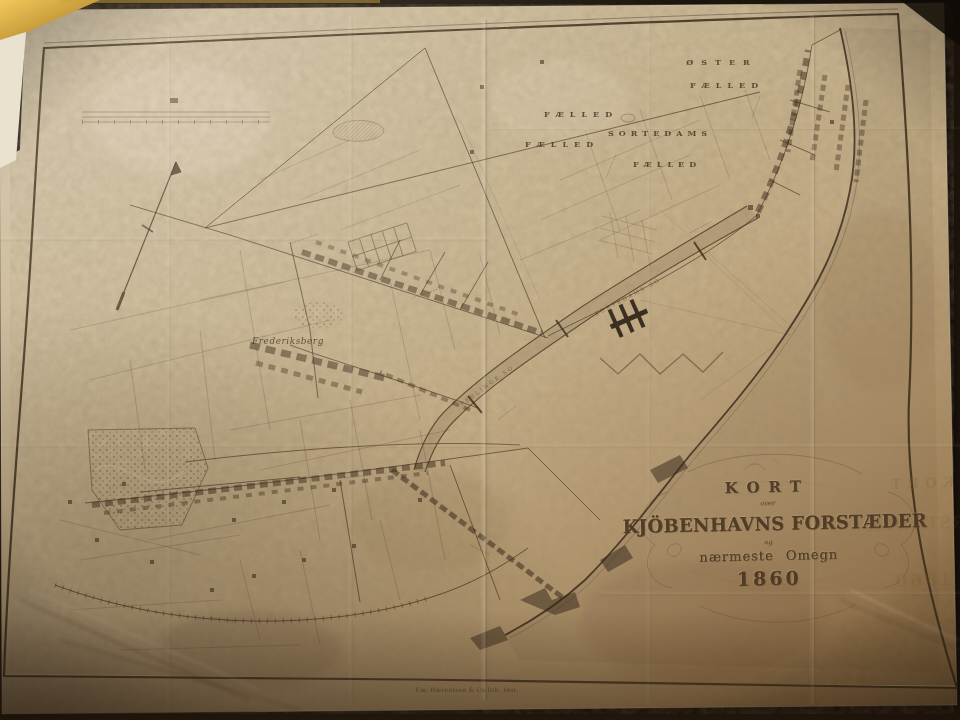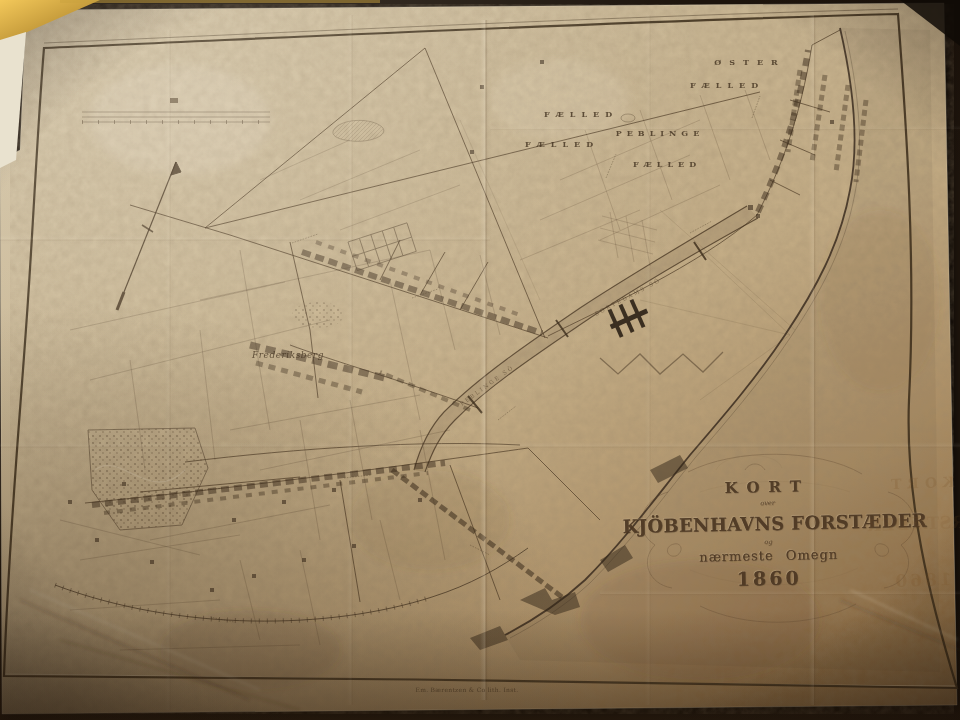--- a/index.html
+++ b/index.html
@@ -252,27 +252,27 @@
   <rect x="0" y="0" width="960" height="720" fill="url(#blDark)"></rect>
   <rect x="0" y="610" width="960" height="110" fill="url(#botShade)"></rect>
   <rect x="0" y="0" width="960" height="720" fill="url(#vig)"></rect>
 
   <polygon points="0,0 100,0 0,44" fill="url(#goldG)"></polygon>
   <rect x="60" y="0" width="320" height="3" fill="#c9a13e" opacity="0.5"></rect>
   <polygon points="0,40 26,32 16,160 0,168" fill="#e9e2cf"></polygon>
   <polygon points="900,0 960,0 960,46" fill="rgba(15,10,6,0.85)"></polygon>
 </svg>
 
-<div class="lbl faelled" style="left:722px;top:62px;letter-spacing:8px;margin-left:28px;">ØSTER</div>
+<div class="lbl faelled" style="left:722px;top:62px;letter-spacing:8px;">ØSTER</div>
 <div class="lbl faelled" style="left:727px;top:85px;letter-spacing:6px;">FÆLLED</div>
 <div class="lbl faelled" style="left:581px;top:114px;letter-spacing:6px;">FÆLLED</div>
 <div class="lbl faelled" style="left:562px;top:144px;letter-spacing:6px;">FÆLLED</div>
-<div class="lbl faelled" style="left:660px;top:133px;letter-spacing:5px;">PEBLINGE</div>
+<div class="lbl faelled" style="left:660px;top:133px;letter-spacing:5px;">SORTEDAMS</div>
 <div class="lbl faelled" style="left:667px;top:164px;letter-spacing:5px;">FÆLLED</div>
-<div class="lbl script" style="left:288px;top:355px;">Frederiksberg</div>
+<div class="lbl script" style="left:288px;top:341px;">Frederiksberg</div>
 
 <div class="cartouche">
   <div class="c-kort">KORT</div>
   <div class="c-over">over</div>
   <div class="c-main">KJÖBENHAVNS FORSTÆDER</div>
   <div class="c-og">og</div>
   <div class="c-sub">nærmeste Omegn</div>
   <div class="c-year">1860</div>
 </div>
 

